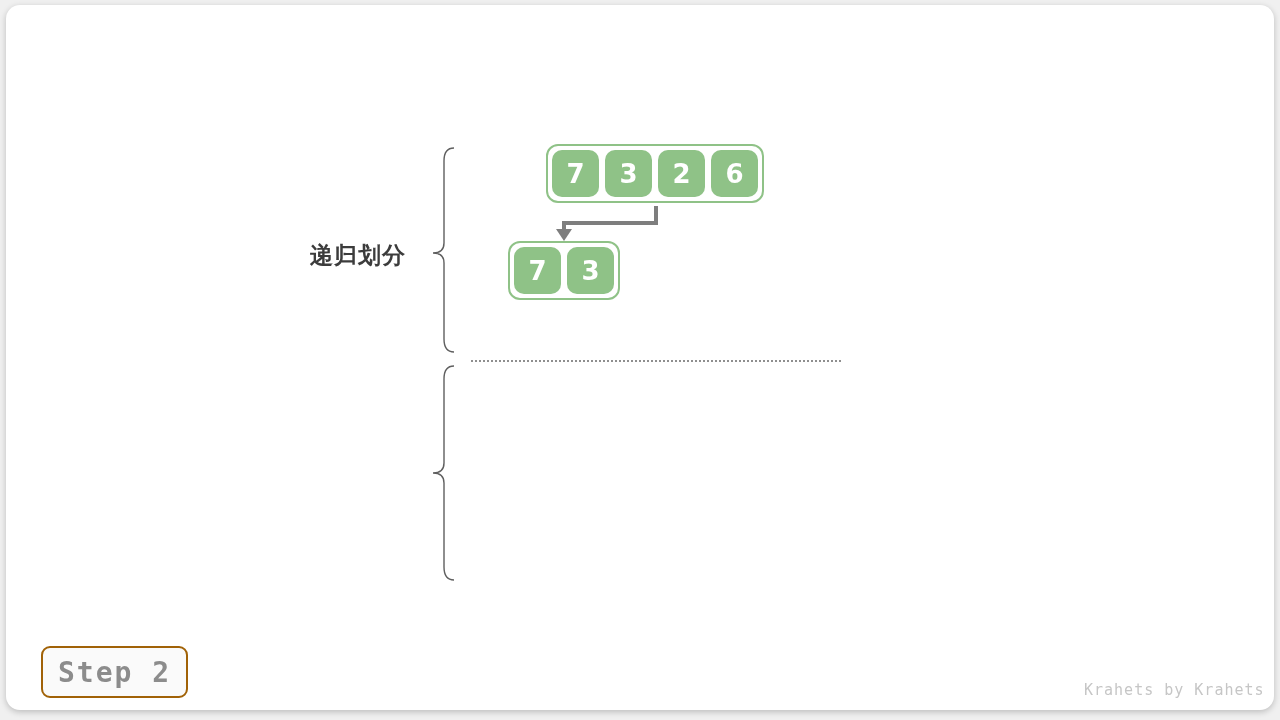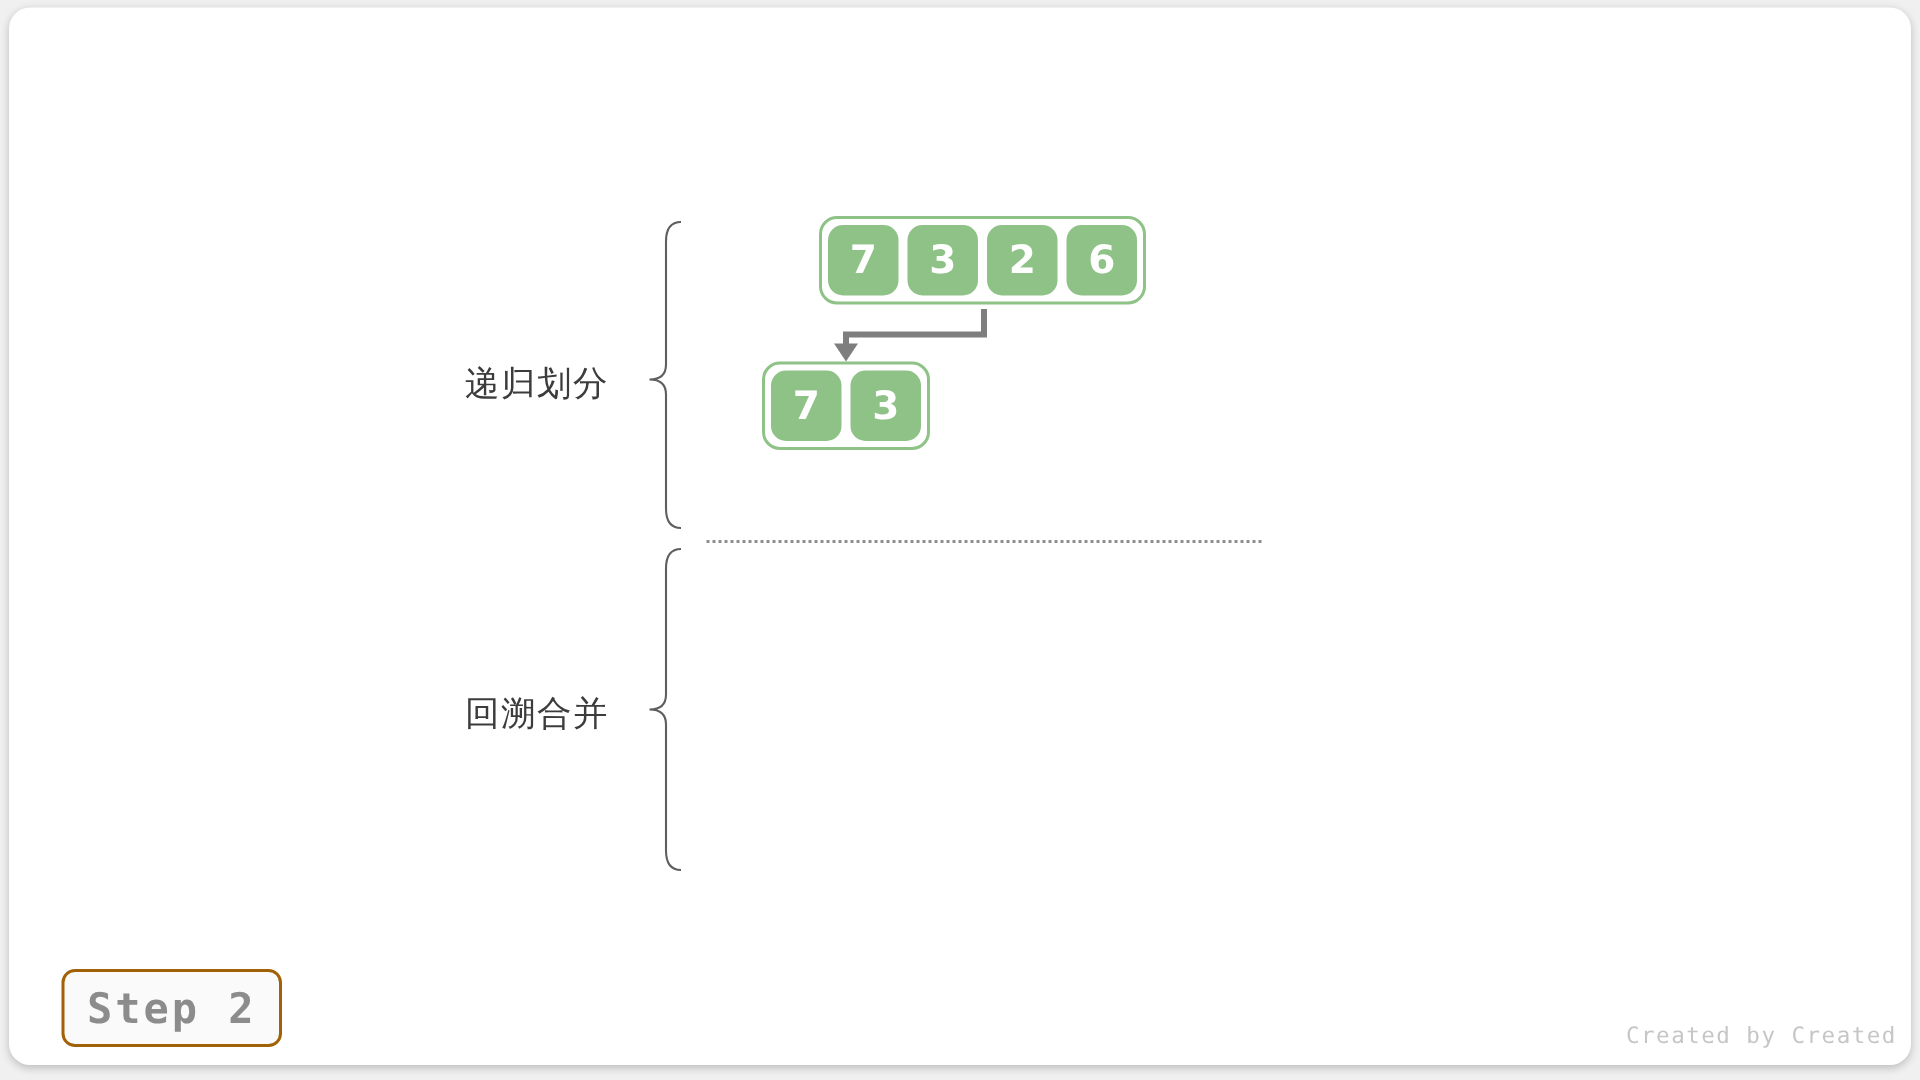--- a/index.html
+++ b/index.html
@@ -12,21 +12,21 @@
   
   .array{position:absolute;display:flex;gap:6px;padding:4px;background:#ffffff;
     border:2px solid var(--green,#8fc287);border-radius:12px;box-sizing:border-box;}
   .array-top{left:540px;top:139px;}
   .array-child{left:502px;top:236px;}
   .cell{width:47px;height:47px;border-radius:10px;background:var(--green,#8fc287);
     color:#ffffff;font-weight:bold;font-size:26px;display:flex;align-items:center;
     justify-content:center;font-family:"DejaVu Sans",sans-serif;}
 
   
-  .phase-label{position:absolute;width:120px;font-size:23px;font-weight:normal;
+  .phase-label{position:absolute;width:120px;font-size:23px;font-weight:bold;
     color:var(--text-dark,#3c3c3c);letter-spacing:1px;white-space:nowrap;}
   .phase-1{left:304px;top:235px;}
   .phase-2{left:304px;top:455px;}
 
   
   .dotted-line{position:absolute;left:465px;top:355px;width:370px;height:0;
     border-top:2px dotted var(--dot-gray,#8f8f8f);}
 
   
   .annotation{position:absolute;left:843px;top:329px;font-size:22px;font-weight:bold;
@@ -65,23 +65,22 @@
       <div class="cell">6</div>
     </div>
 
     <div class="array array-child">
       <div class="cell">7</div>
       <div class="cell">3</div>
     </div>
 
     <div class="phase-label phase-1">递归划分</div>
 
-    <div class="phase-label phase-2">回溯合并</div>
 
     <div class="dotted-line"></div>
 
 
     <div class="step-badge">Step 2</div>
 
-    <div class="watermark">Created by Created</div>
+    <div class="watermark">Krahets by Krahets</div>
 
   </div>
 </div>
 
 </body></html>

